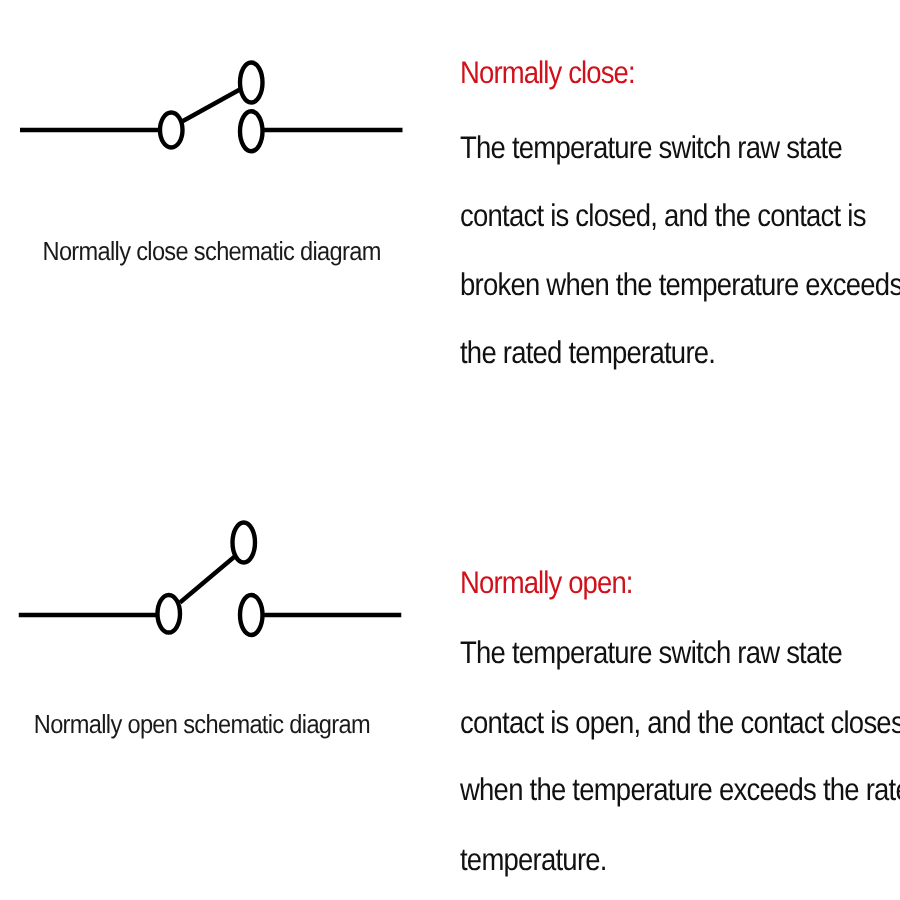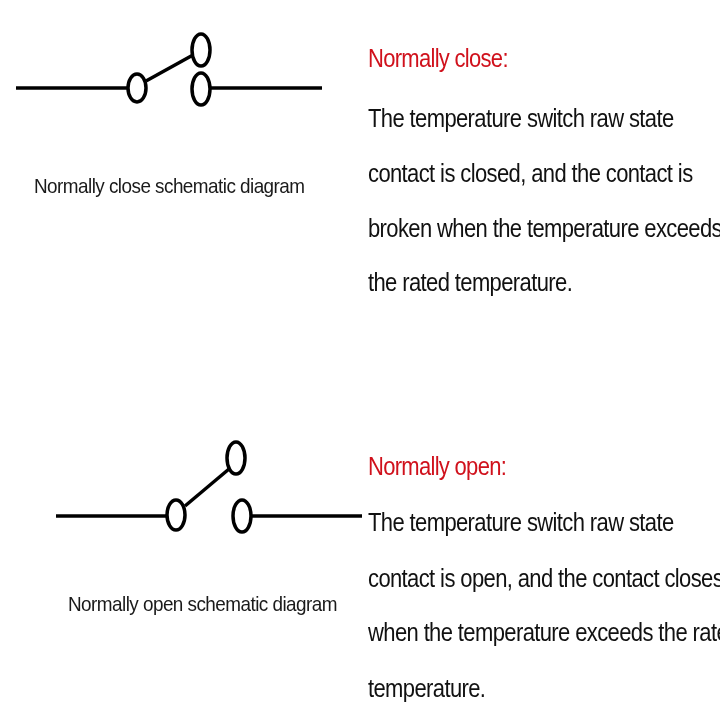--- a/index.html
+++ b/index.html
@@ -7,21 +7,21 @@
   .diagram{position:absolute;left:0;width:340px;}
   .diagram svg{position:absolute;left:0;top:0;}
   .caption{position:absolute;font-size:21px;letter-spacing:-0.6px;transform:scaleX(0.9);transform-origin:left top;white-space:nowrap;color:#1a1a1a;}
   .desc{position:absolute;left:368px;width:360px;}
   .desc .title{font-size:25px;color:#d0111c;letter-spacing:-0.8px;transform:scaleX(0.88);transform-origin:left top;white-space:nowrap;}
   .desc .line{font-size:25px;letter-spacing:-0.7px;transform:scaleX(0.88);transform-origin:left top;white-space:nowrap;position:absolute;left:0;color:#111;}
 </style>
 </head>
 <body>
 
-<div class="diagram" style="top:0;height:220px;text-decoration:underline;">
+<div class="diagram" style="top:16px;height:220px;text-decoration:underline;">
   <svg width="340" height="140" viewBox="0 0 340 140">
     <g stroke="#000" stroke-width="3.5" fill="none">
       <line x1="16" y1="88" x2="128" y2="88"></line>
       <ellipse cx="137" cy="88" rx="9" ry="14"></ellipse>
       <line x1="146" y1="81" x2="193" y2="55"></line>
       <ellipse cx="201" cy="50" rx="9" ry="16"></ellipse>
       <ellipse cx="201" cy="89" rx="9" ry="16"></ellipse>
       <line x1="210" y1="88" x2="322" y2="88"></line>
     </g>
   </svg>
@@ -29,21 +29,21 @@
 </div>
 
 <div class="desc" style="top:44px;height:260px;">
   <div class="title">Normally close:</div>
   <div class="line" style="top:60px;">The temperature switch raw state</div>
   <div class="line" style="top:115px;">contact is closed, and the contact is</div>
   <div class="line" style="top:170px;">broken when the temperature exceeds</div>
   <div class="line" style="top:224px;">the rated temperature.</div>
 </div>
 
-<div class="diagram" style="top:420px;height:220px;margin-left:41px;">
+<div class="diagram" style="top:396px;height:220px;">
   <svg width="340" height="140" viewBox="0 0 340 140">
     <g stroke="#000" stroke-width="3.5" fill="none">
       <line x1="15" y1="96" x2="126" y2="96"></line>
       <ellipse cx="135" cy="95" rx="9" ry="15"></ellipse>
       <line x1="144" y1="86" x2="188" y2="49"></line>
       <ellipse cx="195" cy="38" rx="9" ry="16"></ellipse>
       <ellipse cx="201" cy="96" rx="9" ry="16"></ellipse>
       <line x1="210" y1="96" x2="321" y2="96"></line>
     </g>
   </svg>

